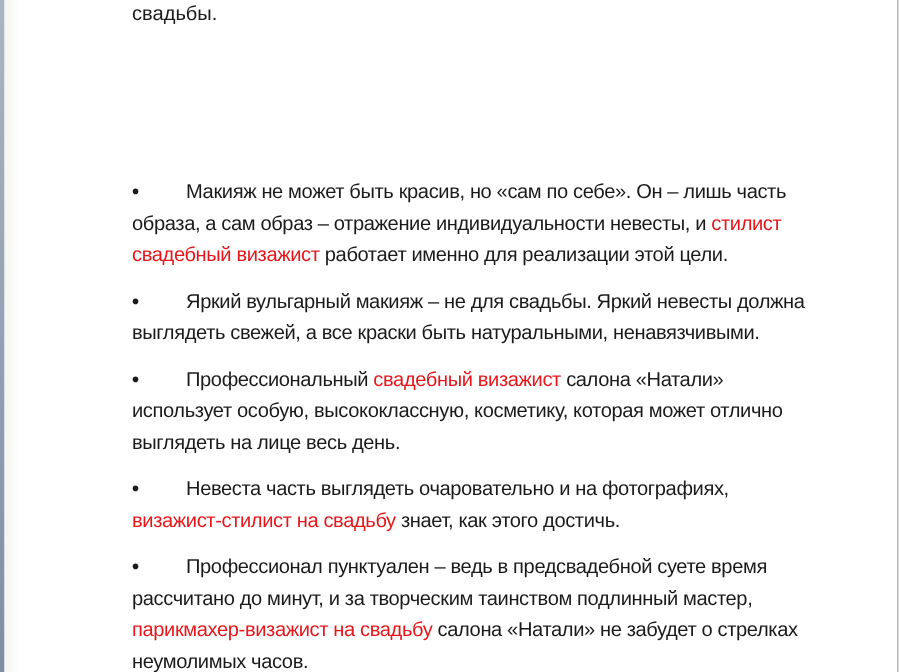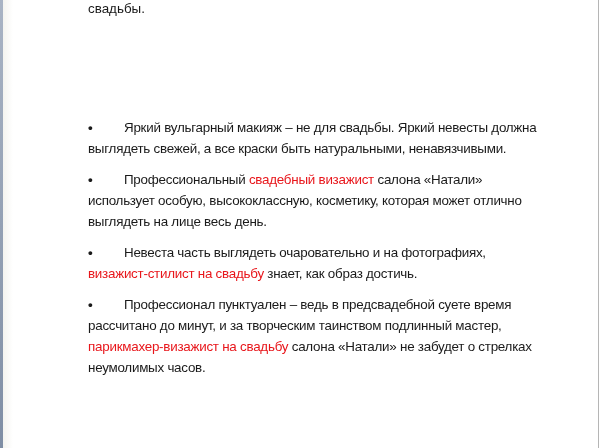--- a/index.html
+++ b/index.html
@@ -96,22 +96,23 @@
 <div class="left-edge-shadow"></div>
 <div class="right-edge"></div>
 
 <div class="page">
   <p class="para intro">свадьбы.</p>
 
   <div class="heading">
   </div>
 
   <div class="bullets">
+    <p class="bullet-item"><span class="bullet-mark">•</span><span>Макияж не может быть красив, но «сам по себе». Он – лишь часть образа, а сам образ – отражение индивидуальности невесты, и </span><span class="red">стилист свадебный визажист</span><span> работает именно для реализации этой цели.</span></p>
 
     <p class="bullet-item"><span class="bullet-mark">•</span><span>Яркий вульгарный макияж – не для свадьбы. Яркий невесты должна выглядеть свежей, а все краски быть натуральными, ненавязчивыми.</span></p>
 
     <p class="bullet-item"><span class="bullet-mark">•</span><span>Профессиональный  </span><span class="red">свадебный визажист</span><span> салона «Натали» использует особую, высококлассную, косметику, которая может отлично выглядеть на лице весь день.</span></p>
 
-    <p class="bullet-item"><span class="bullet-mark">•</span><span>Невеста часть выглядеть очаровательно  и на фотографиях, </span><span class="red">визажист-стилист на свадьбу</span><span>  знает, как образ достичь.</span></p>
+    <p class="bullet-item"><span class="bullet-mark">•</span><span>Невеста часть выглядеть очаровательно  и на фотографиях, </span><span class="red">визажист-стилист на свадьбу</span><span>  знает, как этого достичь.</span></p>
 
     <p class="bullet-item"><span class="bullet-mark">•</span><span>Профессионал пунктуален – ведь в предсвадебной суете время рассчитано до минут, и за творческим таинством подлинный  мастер, </span><span class="red">парикмахер-визажист на свадьбу</span><span> салона «Натали» не забудет о стрелках неумолимых часов.</span></p>
   </div>
 </div>
 
 </body></html>

